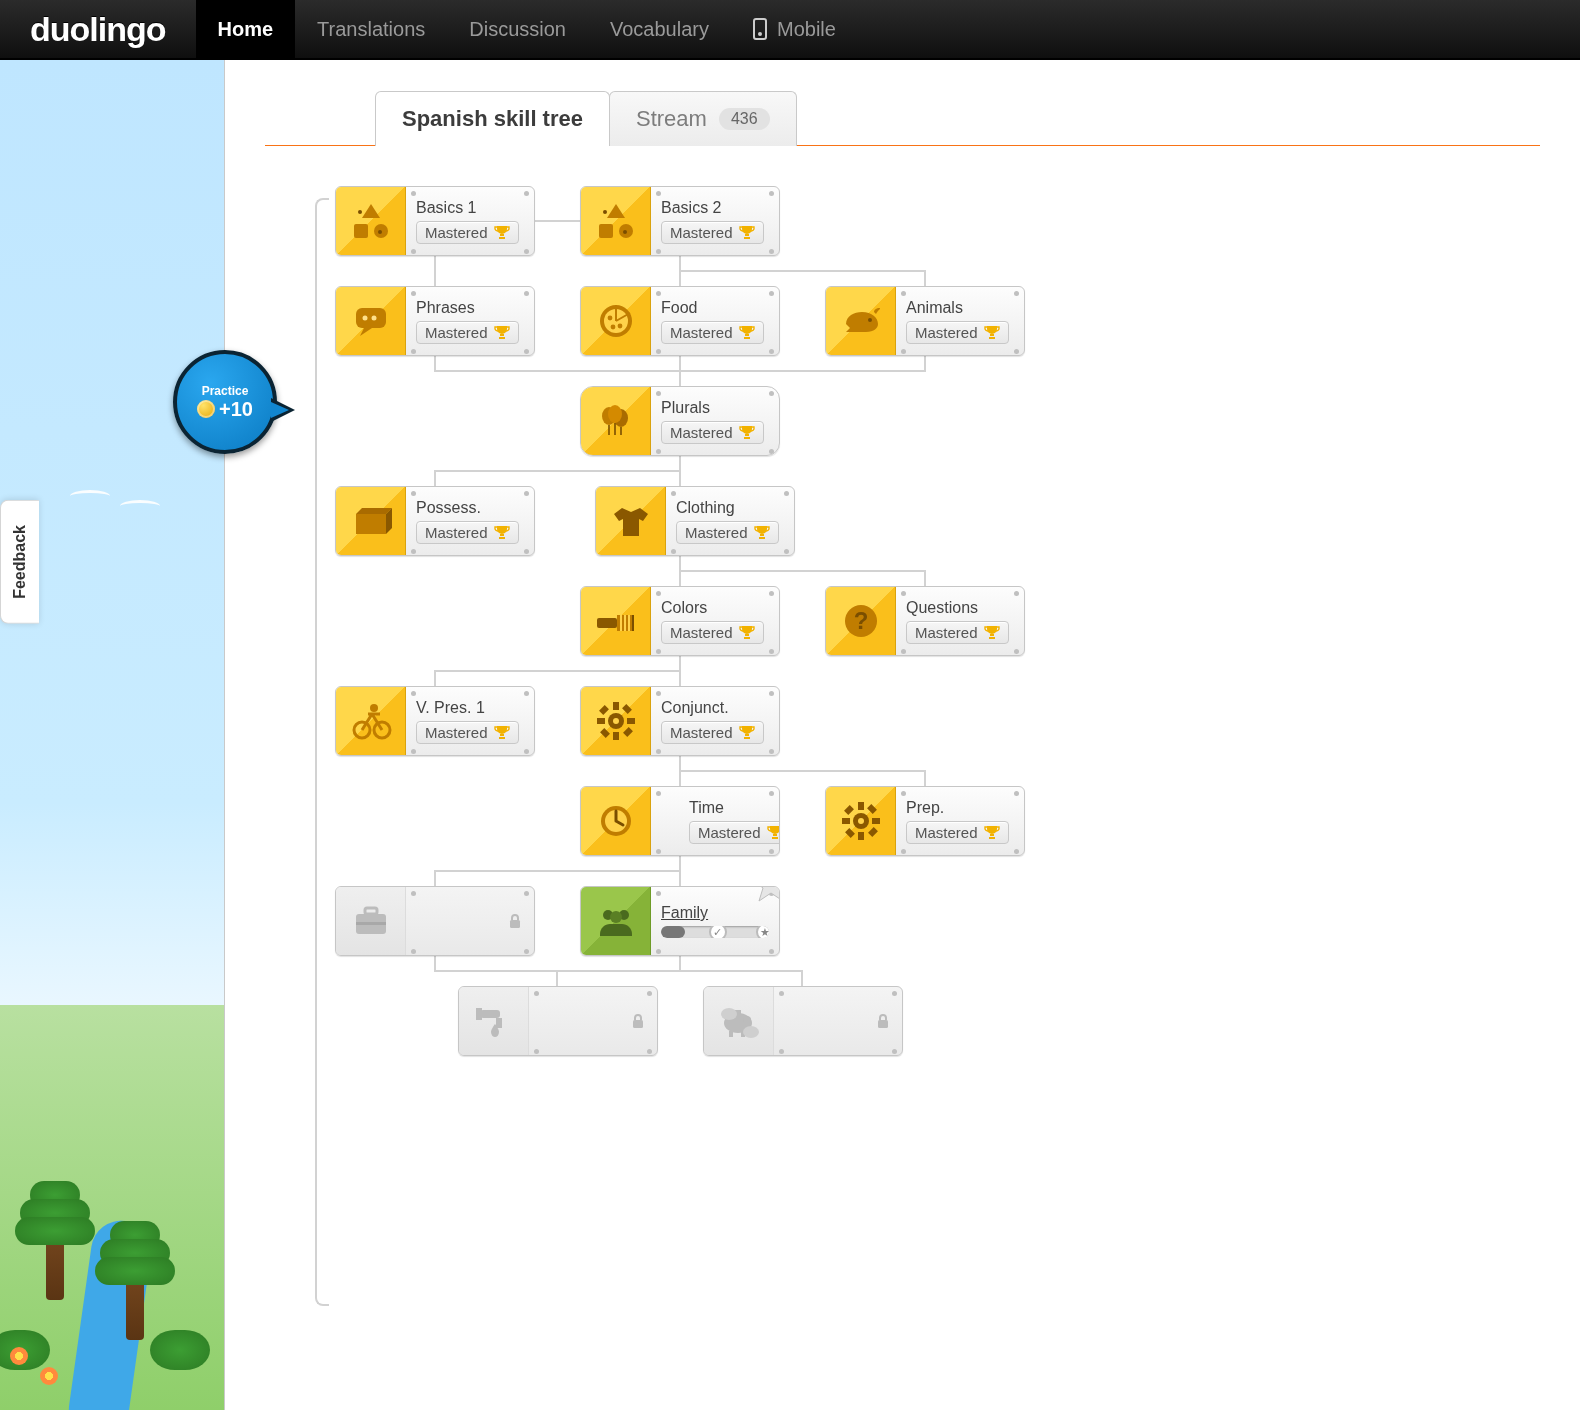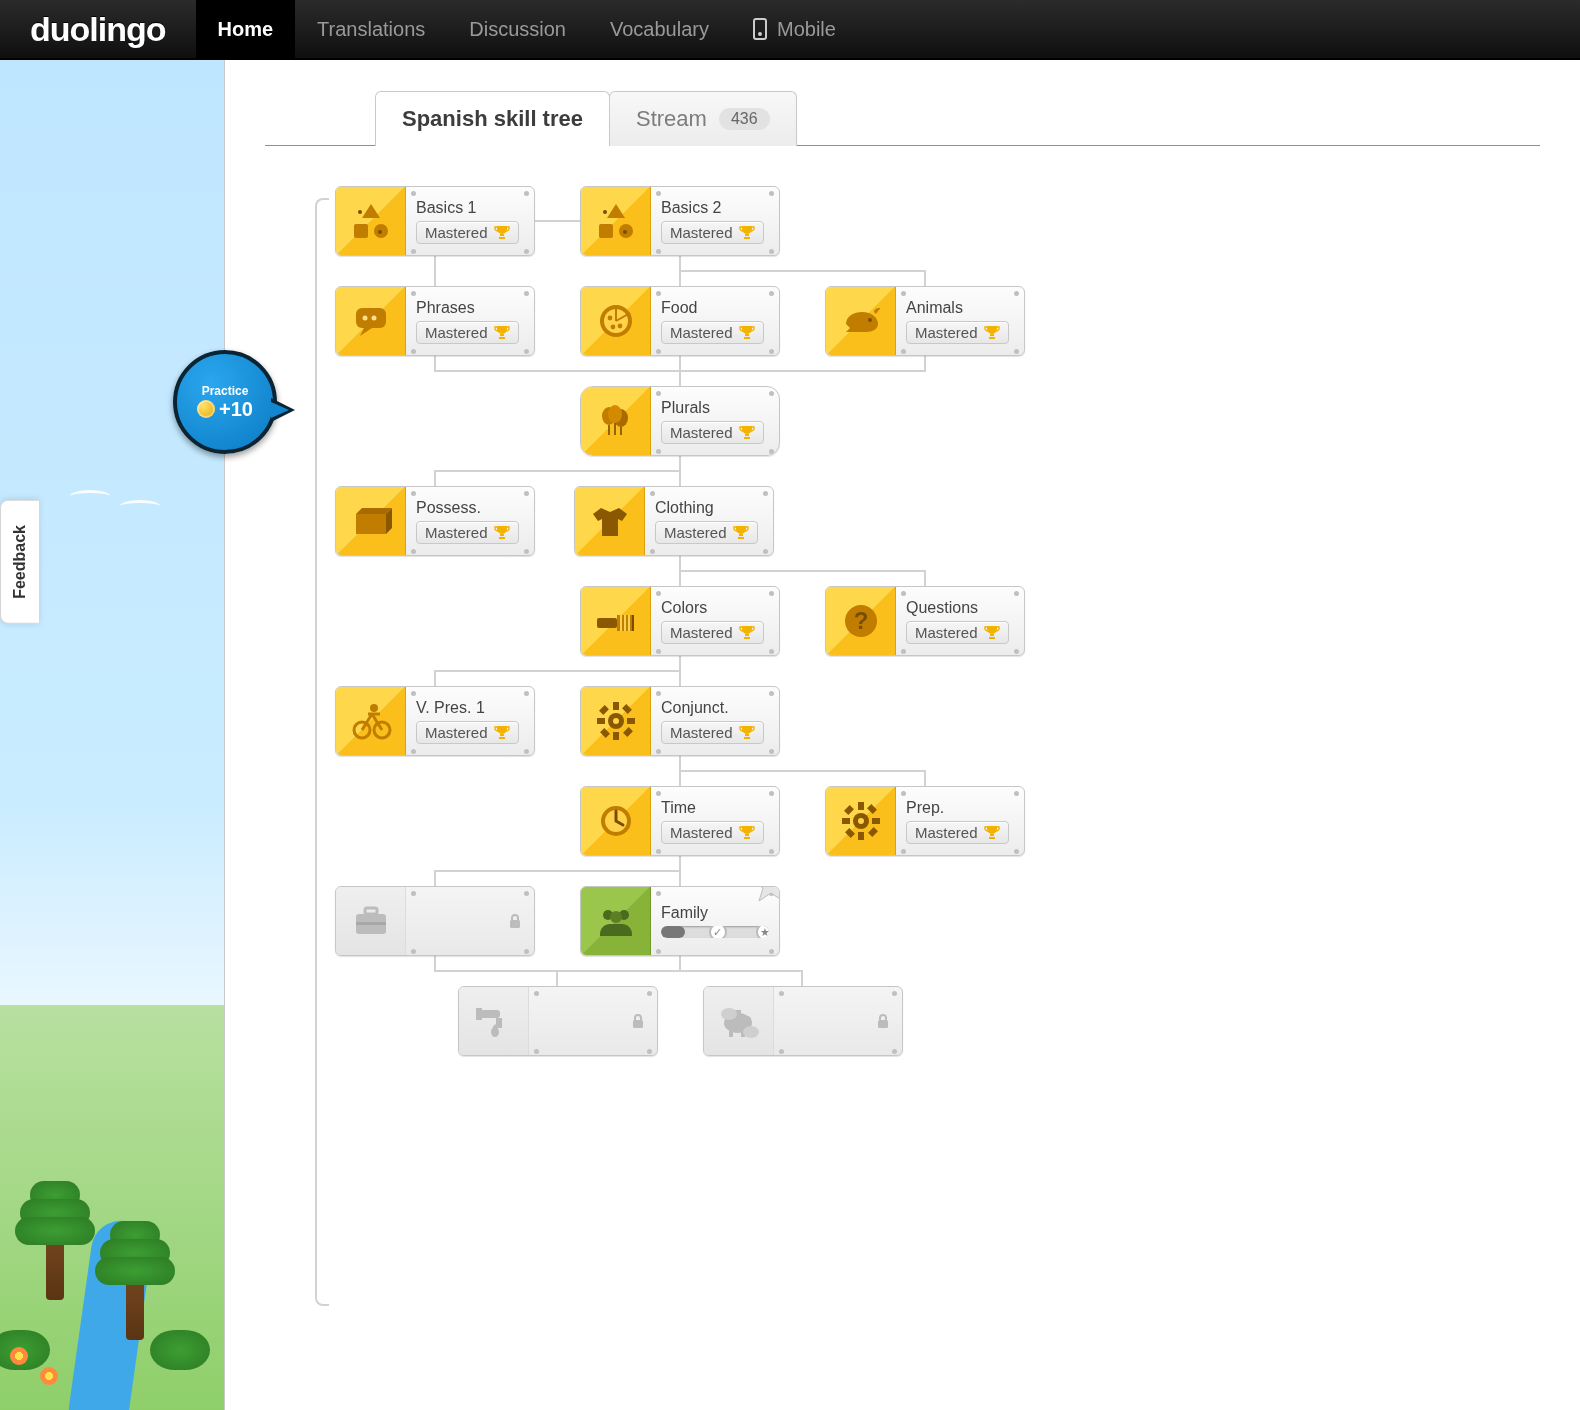--- a/index.html
+++ b/index.html
@@ -339,21 +339,21 @@
           <div class="body">
             <div class="title">Possess.</div>
             <div class="badge">
               <span>Mastered</span>
               <svg class="trophy" viewBox="0 0 16 16">
                 <use href="#trophy-ico"></use>
               </svg>
             </div>
           </div>
         </div>
-        <div class="skill mastered rivets" style="left: 239px; top: 300px;">
+        <div class="skill mastered rivets" style="left: 260px; top: 300px;">
           <div class="tile">
             <svg viewBox="0 0 42 42">
               <use href="#ico-shirt"></use>
             </svg>
           </div>
           <div class="body">
             <div class="title">Clothing</div>
             <div class="badge">
               <span>Mastered</span>
               <svg class="trophy" viewBox="0 0 16 16">
@@ -419,21 +419,21 @@
           <div class="body">
             <div class="title">Conjunct.</div>
             <div class="badge">
               <span>Mastered</span>
               <svg class="trophy" viewBox="0 0 16 16">
                 <use href="#trophy-ico"></use>
               </svg>
             </div>
           </div>
         </div>
-        <div class="skill mastered rivets" style="left: 245px; top: 600px;">
+        <div class="skill mastered rivets" style="left: 245px; top: 600px; gap: 28px;">
           <div class="tile">
             <svg viewBox="0 0 42 42">
               <use href="#ico-clock"></use>
             </svg>
           </div>
           <div class="body">
             <div class="title">Time</div>
             <div class="badge">
               <span>Mastered</span>
               <svg class="trophy" viewBox="0 0 16 16">
@@ -463,21 +463,21 @@
             <svg viewBox="0 0 42 42">
               <use href="#ico-briefcase"></use>
             </svg>
           </div>
           <div class="body">
             <svg class="lock" width="18" height="18" viewBox="0 0 18 18">
               <use href="#lock-ico"></use>
             </svg>
           </div>
         </div>
-        <div class="skill active rivets" style="left: 245px; top: 700px;">
+        <div class="skill active rivets" style="left: 245px; top: 700px; text-decoration: underline;">
           <div class="tile">
             <svg viewBox="0 0 42 42">
               <use href="#ico-people"></use>
             </svg>
           </div>
           <div class="body">
             <div class="title">Family</div>
             <div class="progress">
               <div class="fill"></div>
               <div class="tick" style="left:44%">✓</div>

